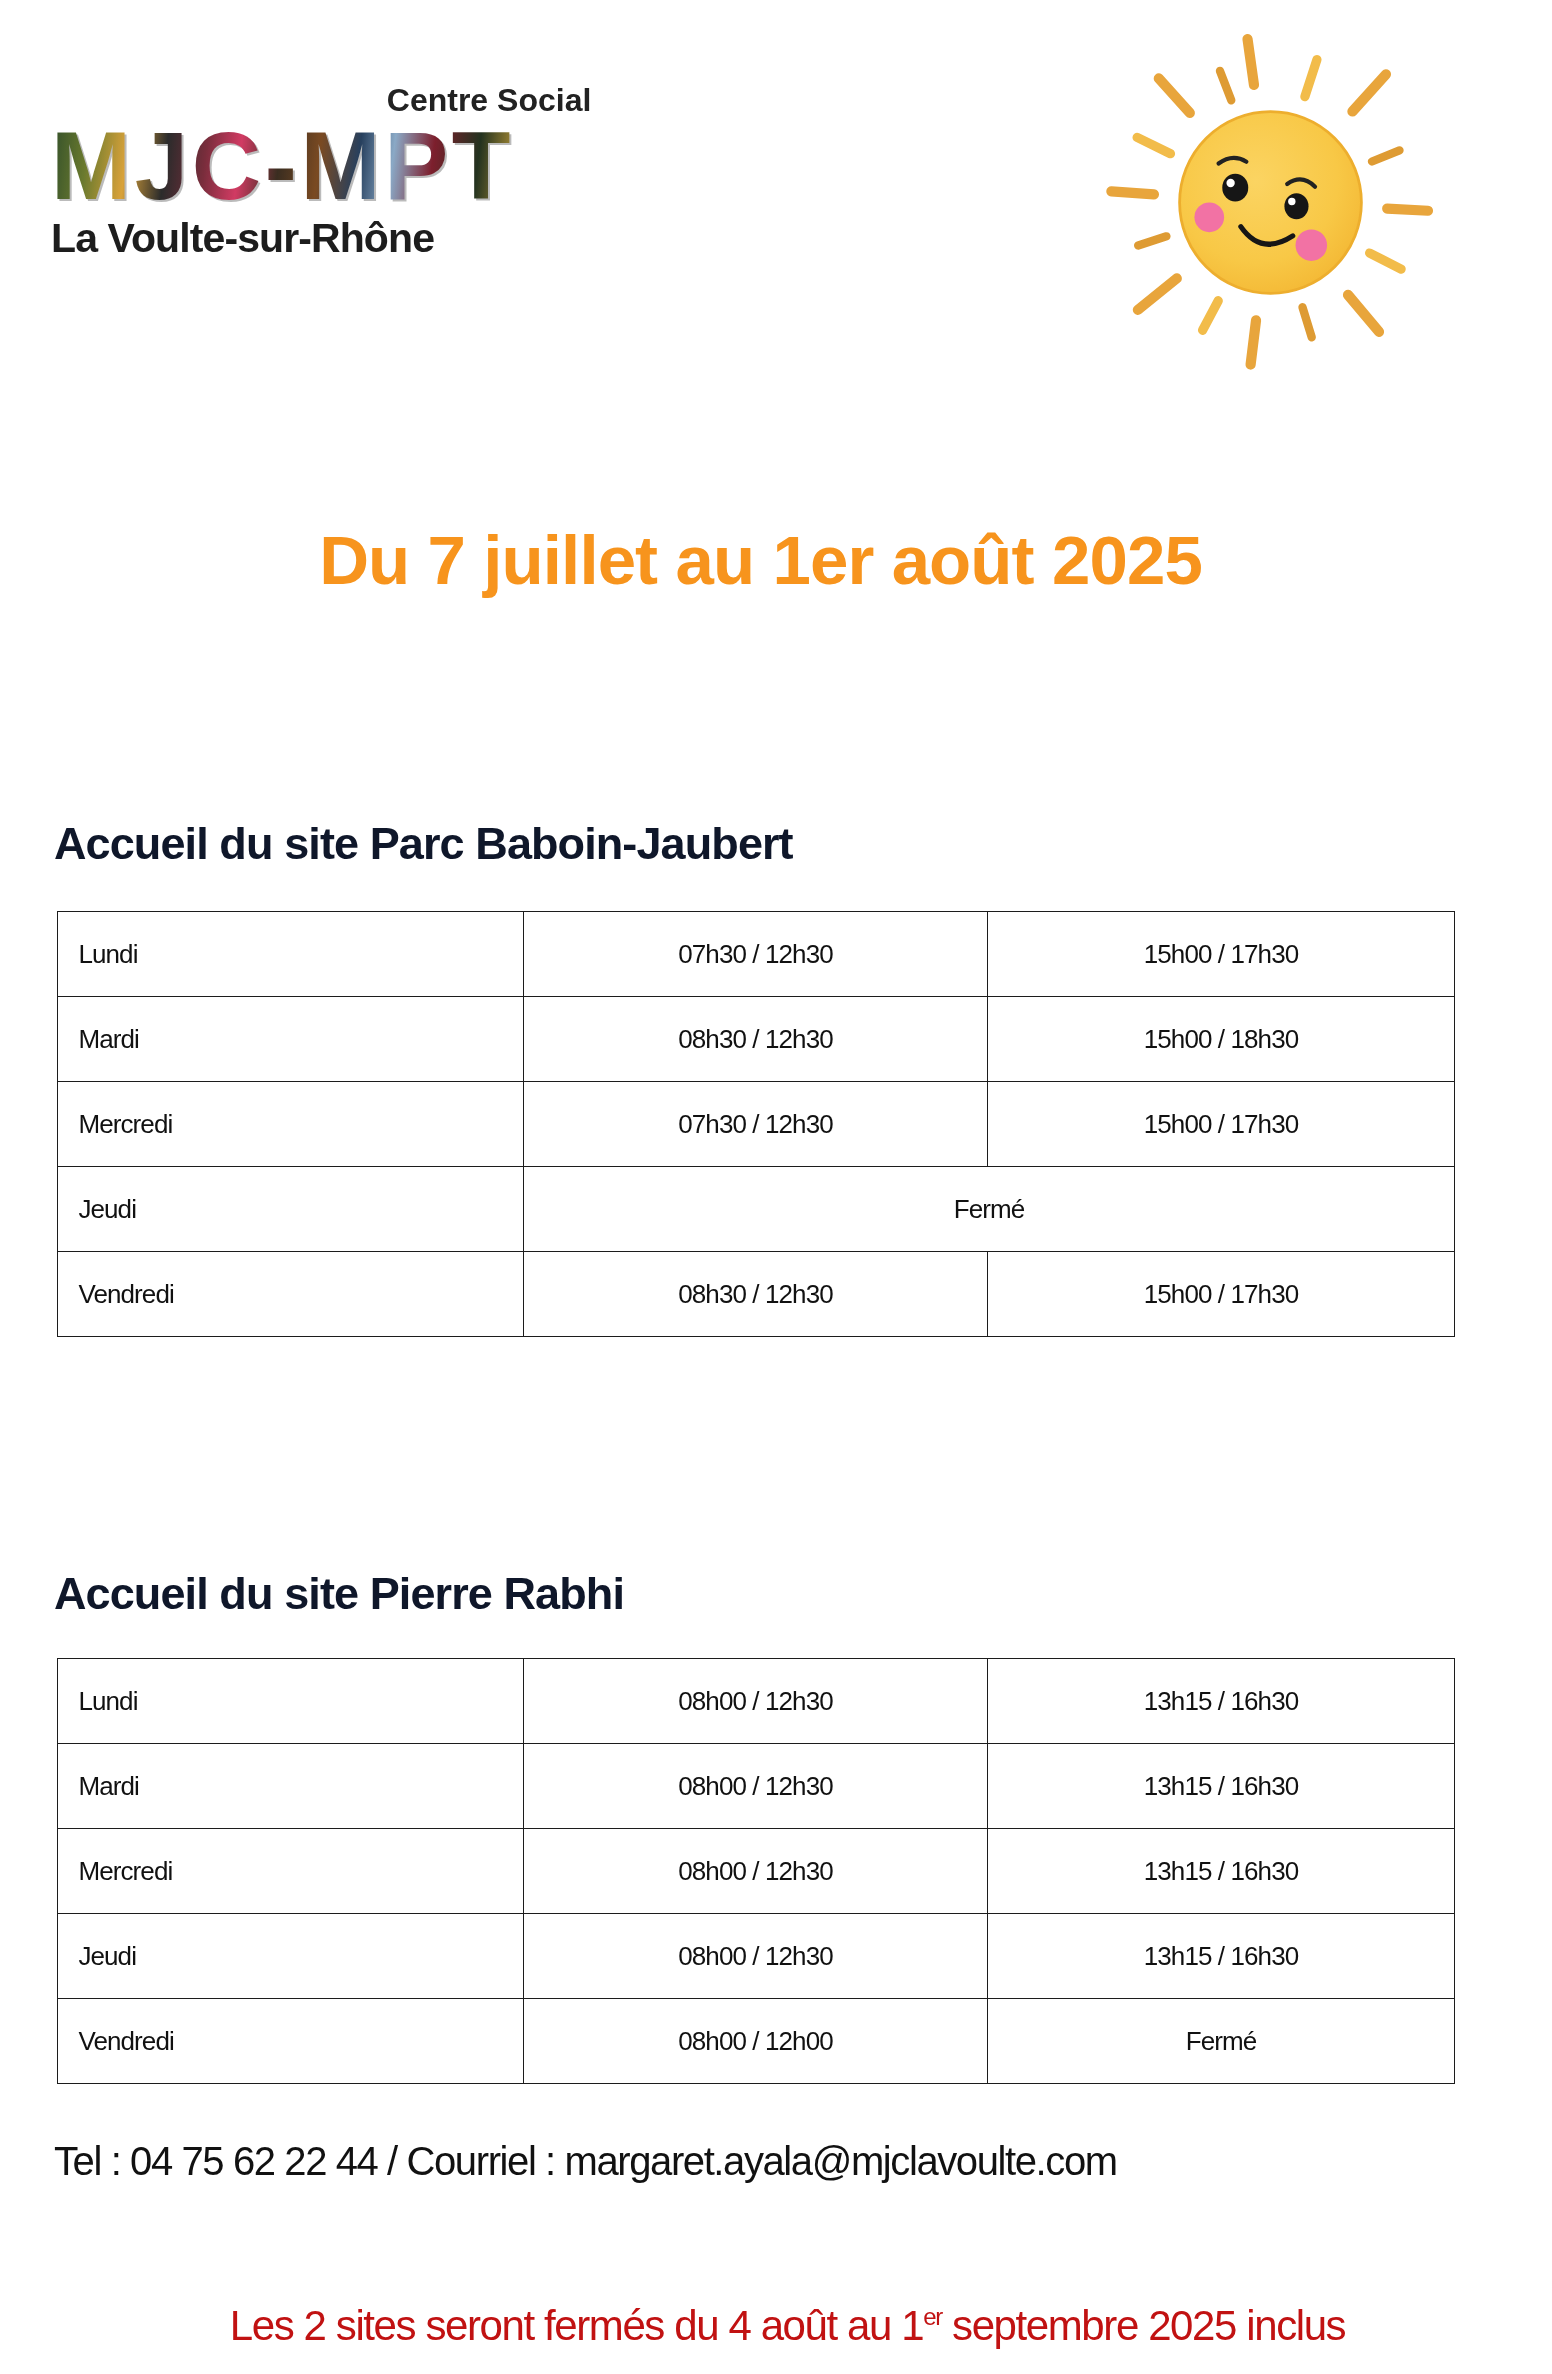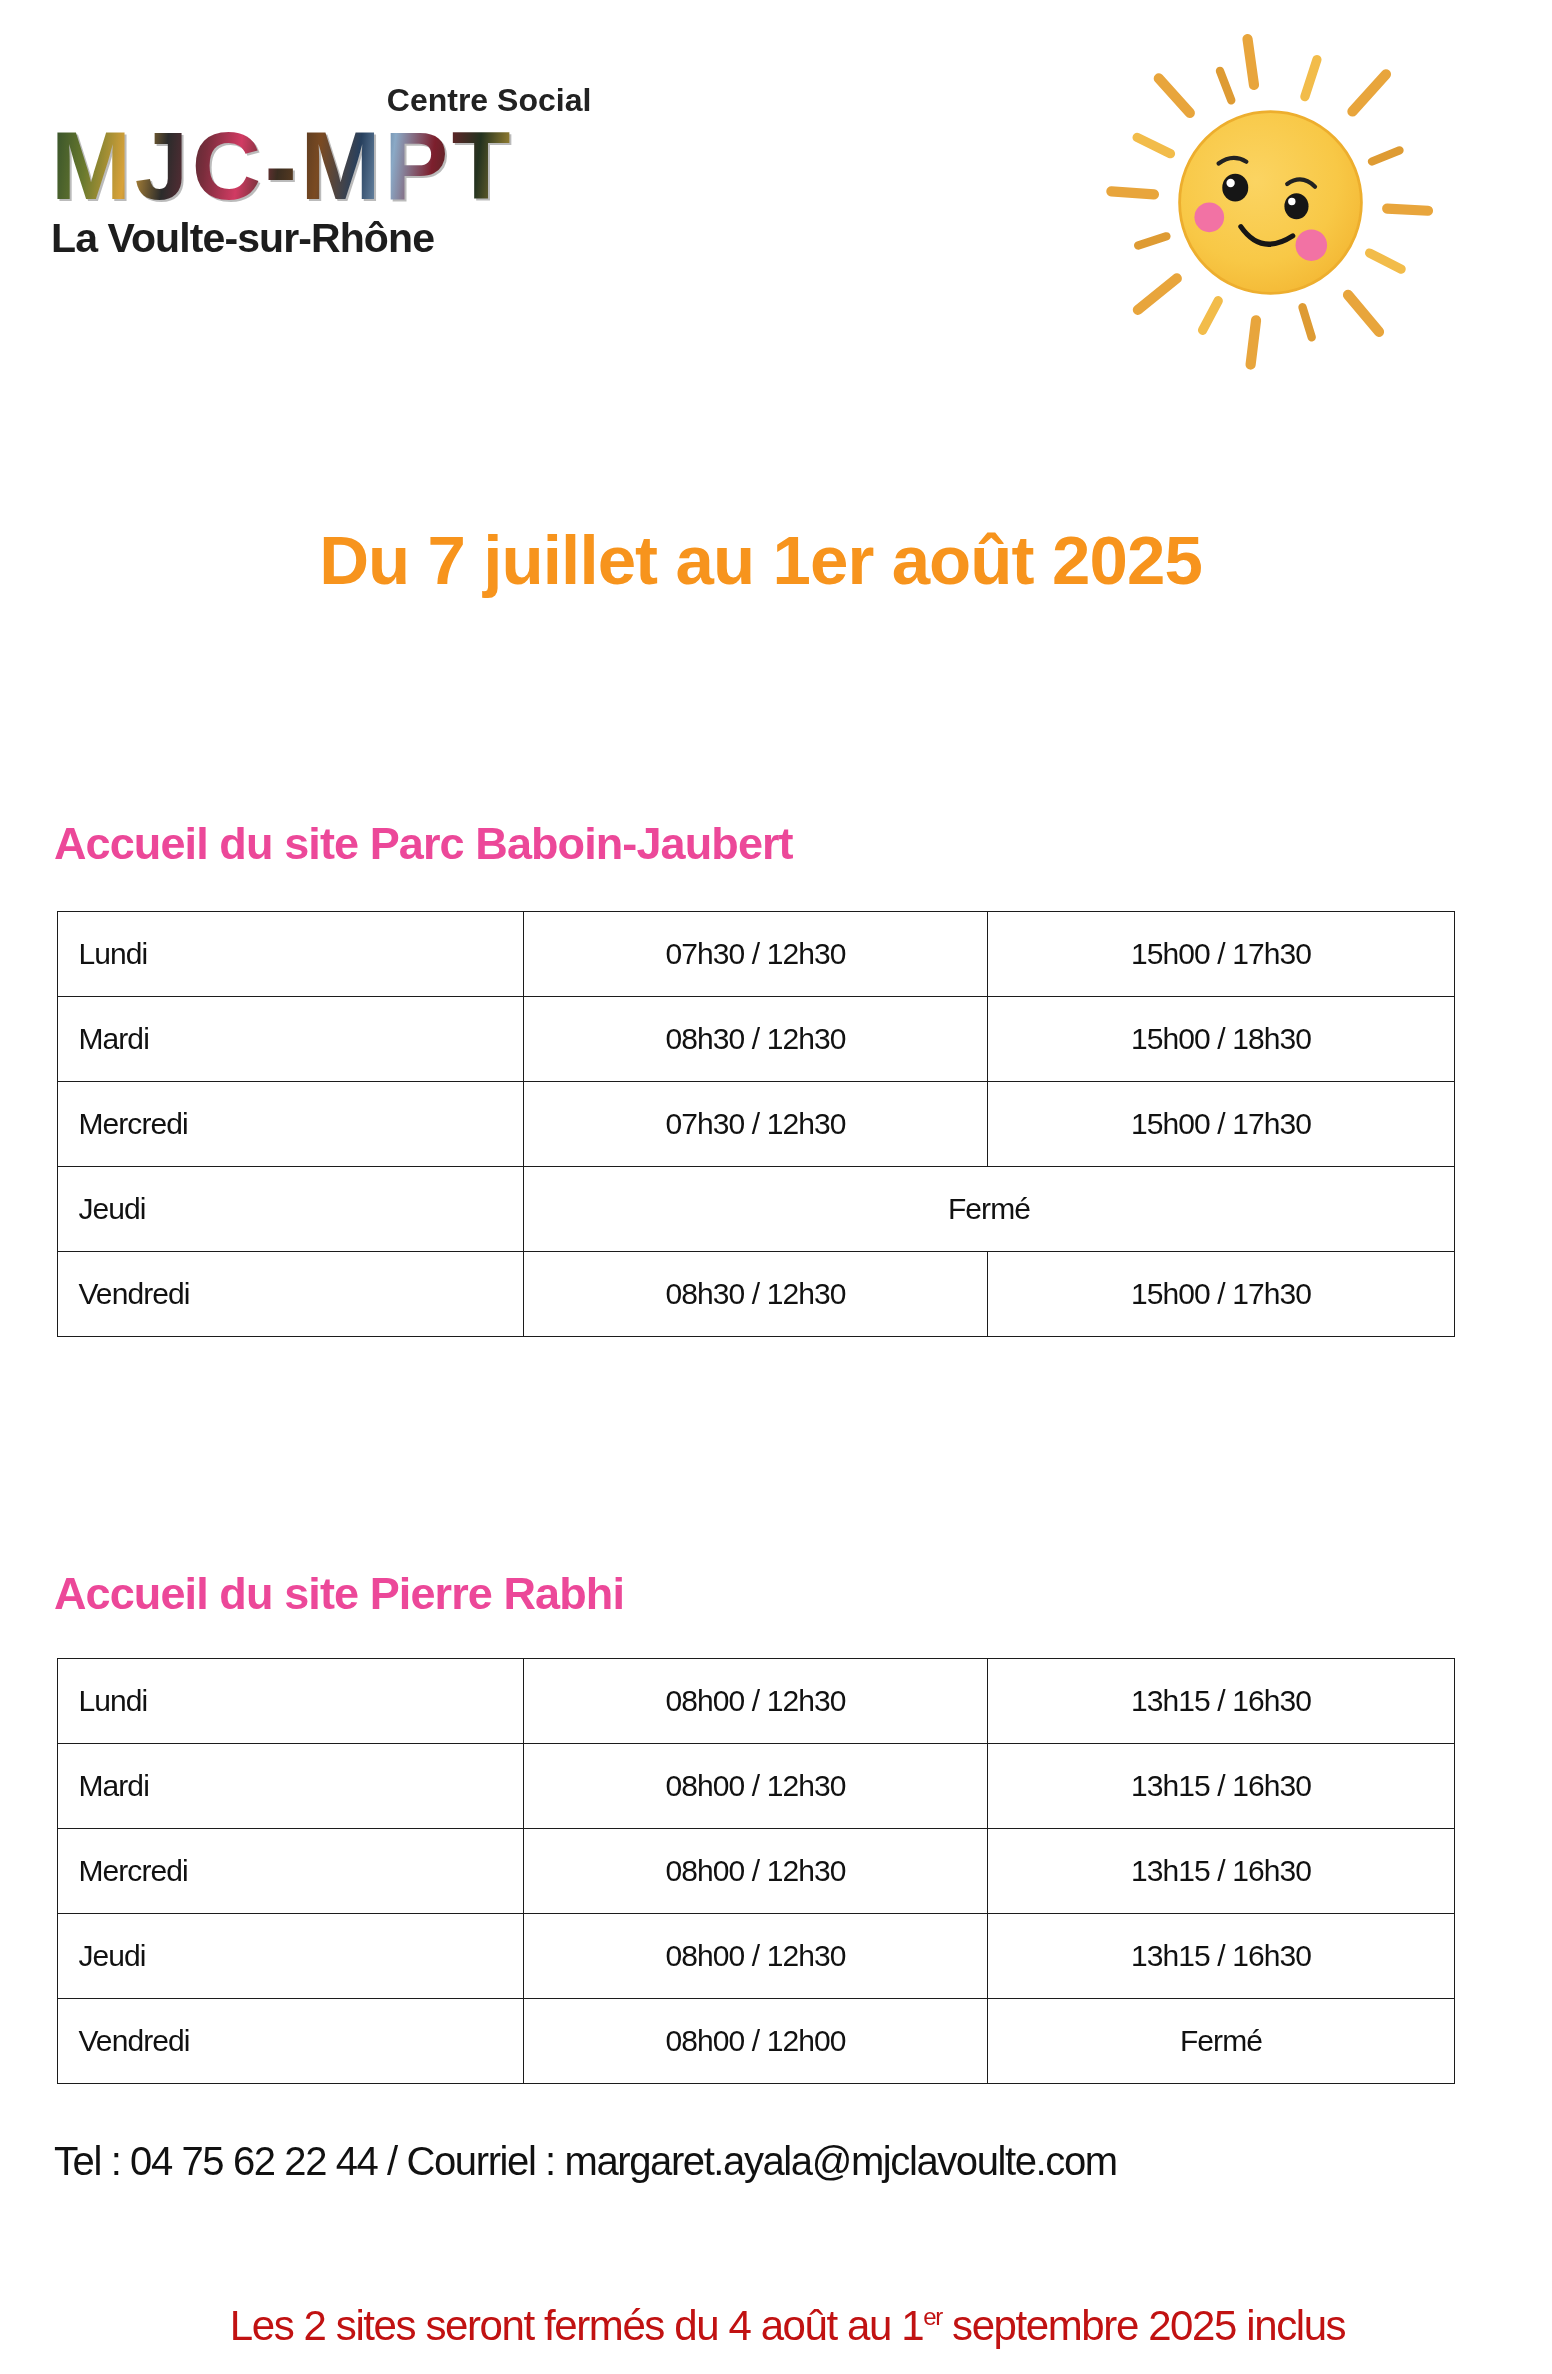--- a/index.html
+++ b/index.html
@@ -73,40 +73,40 @@
   }
   .title-line1 { font-size: 69px; letter-spacing: -0.9px; }
   .title-line2 { font-size: 69px; letter-spacing: -0.9px; margin-top: 46px; }
 
   
   .section-heading {
     position: absolute;
     left: 54px;
     font-size: 45px;
     font-weight: bold;
-    color: #ec4899;
+    color: #0f172a;
     letter-spacing: -0.9px;
   }
   .heading-1 { top: 818px; }
   .heading-2 { top: 1568px; text-align: right; }
 
   table.schedule {
     position: absolute;
     left: 57px;
     width: 1396px;
     border-collapse: collapse;
     table-layout: fixed;
   }
   .table-1 { top: 911px; }
   .table-2 { top: 1658px; }
 
   table.schedule td {
     border: 1.9px solid #1c1c1c;
     height: 85px;
-    font-size: 30px;
+    font-size: 26px;
     color: #111;
     letter-spacing: -0.9px;
   }
   td.day  { text-align: left; padding-left: 20.4px; }
   td.time { text-align: center; }
 
   .contact {
     position: absolute;
     left: 54px;
     font-size: 40px;

